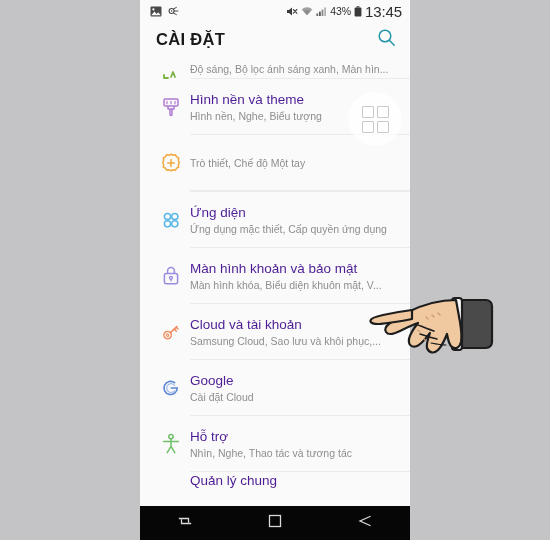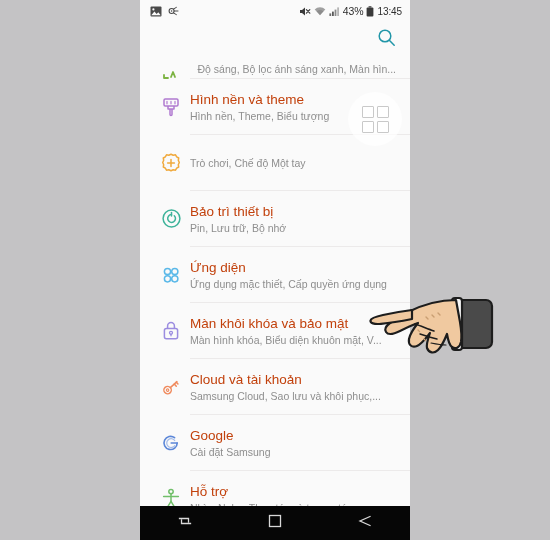--- a/index.html
+++ b/index.html
@@ -50,21 +50,21 @@
   }
   .sb-right {
     margin-left: auto;
     display: flex;
     align-items: center;
     gap: 3px;
     font-size: 10.5px;
     letter-spacing: -0.1px;
   }
   .sb-icon { display: block; }
-  .sb-time { font-size: 10px; color: #2e2e2e; }
+  .sb-time { font-size: 15px; color: #2e2e2e; }
   .sb-batt-text { font-size: 10.5px; color: #2e2e2e; }
 
   
   #app-header {
     height: 34px;
     display: flex;
     align-items: center;
     padding: 0 12px 0 16px;
     background: #fafafa;
     box-sizing: border-box;
@@ -97,42 +97,41 @@
     padding: 0 14px 0 14px;
     box-sizing: border-box;
     height: 55px;
     position: relative;
     background: #fafafa;
   }
   .row.cut-top {
     height: 22px;
     align-items: flex-end;
     padding-bottom: 2px;
-    text-align: right;
   }
   .row.cut-bottom {
     height: 18px;
     align-items: flex-start;
     overflow: hidden;
   }
   .row-icon {
     width: 34px;
     min-width: 34px;
     display: flex;
     align-items: center;
     justify-content: center;
   }
   .row-text {
     flex: 1;
     min-width: 0;
     padding-left: 2px;
   }
   .row-title {
     font-size: 13.5px;
-    color: #c2410c;
+    color: #4c1d95;
     line-height: 17px;
     white-space: nowrap;
     overflow: hidden;
   }
   .row-sub {
     font-size: 10.5px;
     color: #8e8e8e;
     line-height: 14px;
     white-space: nowrap;
     overflow: hidden;
@@ -258,20 +257,21 @@
           <svg class="sb-icon" width="8" height="11" viewBox="0 0 8 11">
             <rect x="2.5" y="0.3" width="3" height="1.1" rx="0.3" fill="#3a3a3a"></rect>
             <rect x="0.6" y="1.4" width="6.8" height="9" rx="1" fill="#3a3a3a"></rect>
           </svg>
         </span>
         <span class="sb-time">13:45</span>
       </div>
     </div>
 
     <div id="app-header">
+      <div id="page-title">CÀI ĐẶT</div>
       <div id="search-btn">
         <span>
           <svg width="19" height="19" viewBox="0 0 19 19">
             <circle cx="8" cy="8" r="5.8" fill="none" stroke="#2196a8" stroke-width="1.5"></circle>
             <path d="M12.3 12.3 L17.2 17.2" stroke="#2196a8" stroke-width="1.5" stroke-linecap="round"></path>
           </svg>
         </span>
       </div>
     </div>
 
@@ -294,51 +294,38 @@
         <div class="row-icon">
           <svg width="22" height="24" viewBox="0 0 22 24">
             <rect x="4" y="4" width="14" height="7" rx="1.2" fill="none" stroke="#b07ad0" stroke-width="1.5"></rect>
             <path d="M7 6.4 V8.8 M11 6.4 V8.8 M15 6.4 V8.8" stroke="#b07ad0" stroke-width="1.2" stroke-linecap="round"></path>
             <path d="M8 11 V14 H14 V11" fill="none" stroke="#b07ad0" stroke-width="1.5" stroke-linejoin="round"></path>
             <path d="M10 14 V19.5 a1 1 0 0 0 2 0 V14" fill="none" stroke="#b07ad0" stroke-width="1.5" stroke-linejoin="round"></path>
           </svg>
         </div>
         <div class="row-text">
           <div class="row-title">Hình nền và theme</div>
-          <div class="row-sub">Hình nền, Theme, Biểu tượng</div>
+          <div class="row-sub">Hình nền, Nghe, Biểu tượng</div>
         </div>
       </div>
       <div class="divider"></div>
 
       <div class="row">
         <div class="row-icon">
           <svg width="24" height="24" viewBox="0 0 24 24">
             <path d="M12 3.2 l2.2 1.0 2.3 -0.4 1.2 2.0 2.0 1.2 -0.4 2.3 1.0 2.2 -1.0 2.2 0.4 2.3 -2.0 1.2 -1.2 2.0 -2.3 -0.4 -2.2 1.0 -2.2 -1.0 -2.3 0.4 -1.2 -2.0 -2.0 -1.2 0.4 -2.3 -1.0 -2.2 1.0 -2.2 -0.4 -2.3 2.0 -1.2 1.2 -2.0 2.3 0.4 Z" fill="none" stroke="#f0a93c" stroke-width="1.5" stroke-linejoin="round"></path>
             <path d="M12 8.6 V15.4 M8.6 12 H15.4" stroke="#f0a93c" stroke-width="1.5" stroke-linecap="round"></path>
           </svg>
         </div>
         <div class="row-text">
-          <div class="row-sub">Trò chơi, Chế độ Một tay</div>
-        </div>
-      </div>
-      <div class="divider"></div>
-
-      <div class="row">
-        <div class="row-icon">
-          <svg width="23" height="23" viewBox="0 0 23 23">
-            <circle cx="11.5" cy="11.5" r="8.4" fill="none" stroke="#3eb39a" stroke-width="1.5"></circle>
-            <path d="M11.5 7.6 a3.9 3.9 0 1 0 2.8 1.1" fill="none" stroke="#3eb39a" stroke-width="1.5" stroke-linecap="round"></path>
-            <path d="M11.5 5.6 V9.0" stroke="#3eb39a" stroke-width="1.5" stroke-linecap="round"></path>
-          </svg>
-        </div>
-        <div class="row-text">
-          <div class="row-title">Bảo trì thiết bị</div>
-          <div class="row-sub">Pin, Lưu trữ, Bộ nhớ</div>
-        </div>
-      </div>
+          <div class="row-sub">Trò thiết, Chế độ Một tay</div>
+        </div>
+      </div>
+      <div class="divider"></div>
+
       <div class="divider"></div>
 
       <div class="row">
         <div class="row-icon">
           <svg width="22" height="22" viewBox="0 0 22 22">
             <circle cx="7.5" cy="7.5" r="3.1" fill="none" stroke="#5ab8e8" stroke-width="1.5"></circle>
             <circle cx="14.8" cy="7.5" r="3.1" fill="none" stroke="#5ab8e8" stroke-width="1.5"></circle>
             <circle cx="7.5" cy="14.8" r="3.1" fill="none" stroke="#5ab8e8" stroke-width="1.5"></circle>
             <circle cx="14.8" cy="14.8" r="3.1" fill="none" stroke="#5ab8e8" stroke-width="1.5"></circle>
           </svg>
@@ -353,21 +340,21 @@
       <div class="row">
         <div class="row-icon">
           <svg width="20" height="23" viewBox="0 0 20 23">
             <rect x="3.4" y="9.4" width="13.2" height="10.4" rx="2" fill="none" stroke="#9b8ce0" stroke-width="1.5"></rect>
             <path d="M6.6 9.4 V7.0 a3.4 3.4 0 0 1 6.8 0 V9.4" fill="none" stroke="#9b8ce0" stroke-width="1.5"></path>
             <circle cx="10" cy="13.8" r="1.5" fill="none" stroke="#9b8ce0" stroke-width="1.3"></circle>
             <path d="M10 15.0 V16.8" stroke="#9b8ce0" stroke-width="1.3" stroke-linecap="round"></path>
           </svg>
         </div>
         <div class="row-text">
-          <div class="row-title">Màn khôi khóa và bảo mật</div>
+          <div class="row-title">Màn hình khoản và bảo mật</div>
           <div class="row-sub">Màn hình khóa, Biểu diện khuôn mặt, V...</div>
         </div>
       </div>
       <div class="divider"></div>
 
       <div class="row">
         <div class="row-icon">
           <svg width="24" height="24" viewBox="0 0 24 24">
             <g transform="rotate(-42 12 12)">
               <circle cx="7.4" cy="12" r="3.7" fill="none" stroke="#f08a5d" stroke-width="1.5"></circle>
@@ -388,21 +375,21 @@
       <div class="row">
         <div class="row-icon">
           <svg width="22" height="22" viewBox="0 0 22 22">
             <path d="M17.2 11 A6.6 6.6 0 1 1 14.6 5.7" fill="none" stroke="#5c87d8" stroke-width="1.6" stroke-linecap="round"></path>
             <path d="M11.2 11 H17.2" stroke="#5c87d8" stroke-width="1.6" stroke-linecap="round"></path>
             <path d="M15.0 9.0 A4.4 4.4 0 1 0 15.0 13.2" fill="none" stroke="#5c87d8" stroke-width="1.2" opacity="0.55"></path>
           </svg>
         </div>
         <div class="row-text">
           <div class="row-title">Google</div>
-          <div class="row-sub">Cài đặt Samsung</div>
+          <div class="row-sub">Cài đặt Cloud</div>
         </div>
       </div>
       <div class="divider"></div>
 
       <div class="row">
         <div class="row-icon">
           <svg width="22" height="24" viewBox="0 0 22 24">
             <circle cx="11" cy="4.6" r="2.2" fill="none" stroke="#71bf6a" stroke-width="1.5"></circle>
             <path d="M3.6 9.4 H18.4" stroke="#71bf6a" stroke-width="1.5" stroke-linecap="round"></path>
             <path d="M11 7.2 V14.4" stroke="#71bf6a" stroke-width="1.5" stroke-linecap="round"></path>

